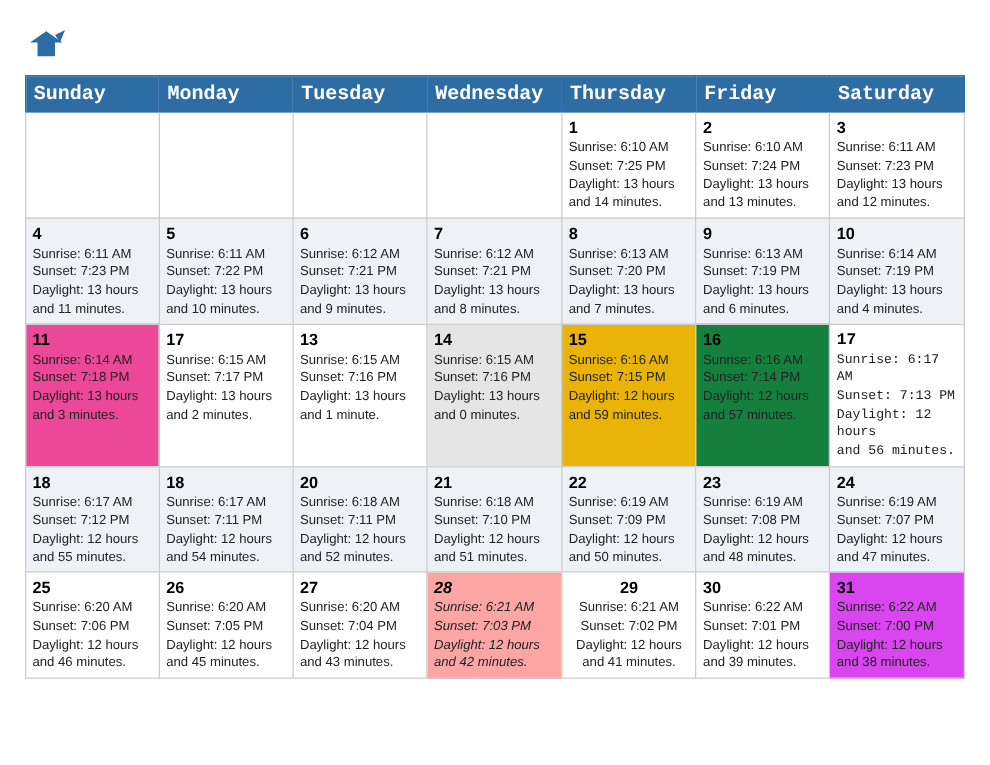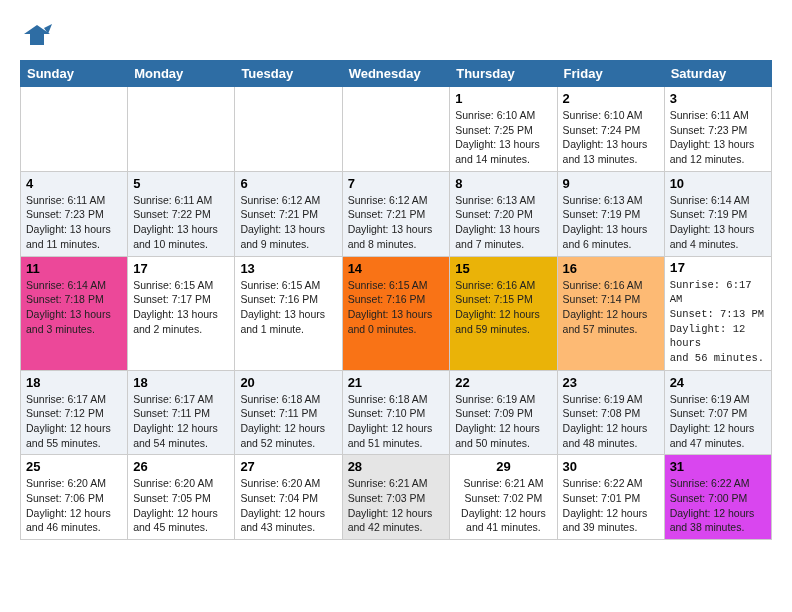--- a/index.html
+++ b/index.html
@@ -49,23 +49,24 @@
     .calendar {
       width: 100%;
       border-collapse: collapse;
       font-size: 11px;
     }
     .calendar th {
       background: #2e6da4;
       color: #fff;
       text-align: left;
       padding: 5px 6px;
-      font-size: 13px;
+      font-size: 16px;
       font-weight: bold;
       border: 1px solid #2e6da4;
+      font-family: Liberation Mono, monospace;
     }
     .calendar td {
       border: 1px solid #ccc;
       vertical-align: top;
       padding: 4px 5px;
       width: 108px;
       min-height: 80px;
       height: 80px;
     }
     .day-num {
@@ -224,35 +225,35 @@
 Daylight: 13 hours
 and 2 minutes.</div>
         </td>
         <td style="background: rgb(255, 255, 255);">
           <span class="day-num">13</span>
           <div class="day-info" style="white-space: pre-line;">Sunrise: 6:15 AM
 Sunset: 7:16 PM
 Daylight: 13 hours
 and 1 minute.</div>
         </td>
-        <td style="background: #f97316;">
+        <td style="background: #e5e5e5;">
           <span class="day-num">14</span>
           <div class="day-info" style="white-space: pre-line;">Sunrise: 6:15 AM
 Sunset: 7:16 PM
 Daylight: 13 hours
 and 0 minutes.</div>
         </td>
         <td style="background: #eab308;">
           <span class="day-num">15</span>
           <div class="day-info" style="white-space: pre-line;">Sunrise: 6:16 AM
 Sunset: 7:15 PM
 Daylight: 12 hours
 and 59 minutes.</div>
         </td>
-        <td style="background: #fdba74;">
+        <td style="background: #15803d;">
           <span class="day-num">16</span>
           <div class="day-info" style="white-space: pre-line;">Sunrise: 6:16 AM
 Sunset: 7:14 PM
 Daylight: 12 hours
 and 57 minutes.</div>
         </td>
         <td style="background: rgb(255, 255, 255); font-family: Liberation Mono, monospace;">
           <span class="day-num">17</span>
           <div class="day-info" style="white-space: pre-line;">Sunrise: 6:17 AM
 Sunset: 7:13 PM
@@ -326,21 +327,21 @@
 Daylight: 12 hours
 and 45 minutes.</div>
         </td>
         <td style="background: rgb(255, 255, 255);">
           <span class="day-num">27</span>
           <div class="day-info" style="white-space: pre-line;">Sunrise: 6:20 AM
 Sunset: 7:04 PM
 Daylight: 12 hours
 and 43 minutes.</div>
         </td>
-        <td style="background: #e5e5e5;">
+        <td style="background: #fca5a5; font-style: italic;">
           <span class="day-num">28</span>
           <div class="day-info" style="white-space: pre-line;">Sunrise: 6:21 AM
 Sunset: 7:03 PM
 Daylight: 12 hours
 and 42 minutes.</div>
         </td>
         <td style="background: rgb(255, 255, 255); text-align: center;">
           <span class="day-num">29</span>
           <div class="day-info" style="white-space: pre-line;">Sunrise: 6:21 AM
 Sunset: 7:02 PM

